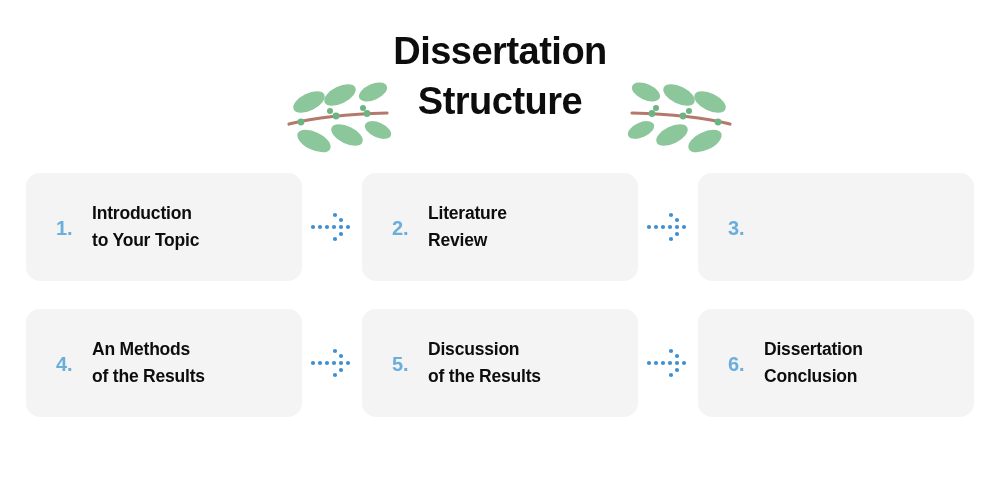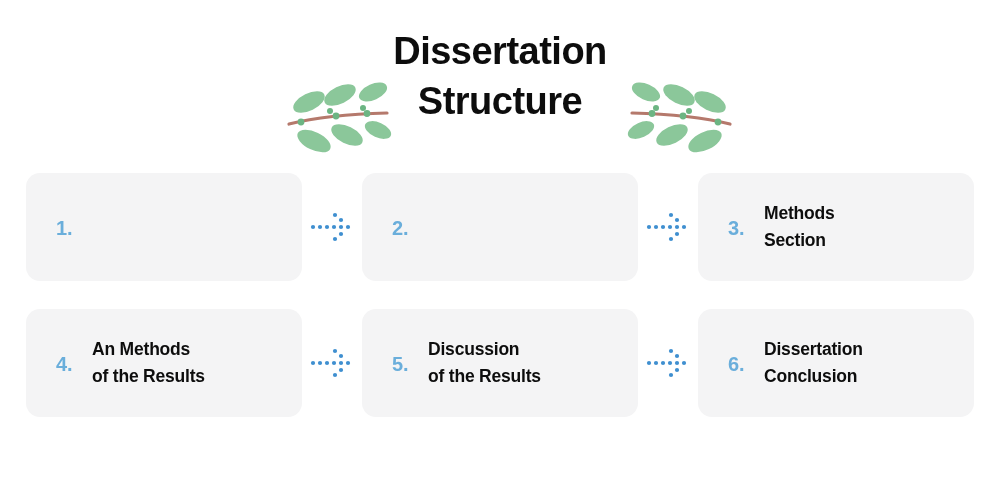--- a/index.html
+++ b/index.html
@@ -163,20 +163,22 @@
 
   </div>
 </div>
 
 <div class="flow">
 
   <div class="row row-1">
 
     <div class="card">
       <div class="card-num">1.</div>
+      <div class="card-label">Introduction
+to Your Topic</div>
     </div>
 
     <div class="connector">
       <svg viewBox="0 0 44 30" width="44" height="30" xmlns="http://www.w3.org/2000/svg">
         <g fill="#3f8fd0">
           <circle cx="3" cy="15" r="2.1"></circle>
           <circle cx="10" cy="15" r="2.1"></circle>
           <circle cx="17" cy="15" r="2.1"></circle>
           <circle cx="24" cy="15" r="2.1"></circle>
           <circle cx="31" cy="15" r="2.1"></circle>
@@ -184,20 +186,22 @@
           <circle cx="31" cy="8" r="2.1"></circle>
           <circle cx="31" cy="22" r="2.1"></circle>
           <circle cx="25" cy="3" r="2.1"></circle>
           <circle cx="25" cy="27" r="2.1"></circle>
         </g>
       </svg>
     </div>
 
     <div class="card">
       <div class="card-num">2.</div>
+      <div class="card-label">Literature
+Review</div>
     </div>
 
     <div class="connector">
       <svg viewBox="0 0 44 30" width="44" height="30" xmlns="http://www.w3.org/2000/svg">
         <g fill="#3f8fd0">
           <circle cx="3" cy="15" r="2.1"></circle>
           <circle cx="10" cy="15" r="2.1"></circle>
           <circle cx="17" cy="15" r="2.1"></circle>
           <circle cx="24" cy="15" r="2.1"></circle>
           <circle cx="31" cy="15" r="2.1"></circle>
@@ -205,22 +209,20 @@
           <circle cx="31" cy="8" r="2.1"></circle>
           <circle cx="31" cy="22" r="2.1"></circle>
           <circle cx="25" cy="3" r="2.1"></circle>
           <circle cx="25" cy="27" r="2.1"></circle>
         </g>
       </svg>
     </div>
 
     <div class="card">
       <div class="card-num">3.</div>
-      <div class="card-label">Methods
-Section</div>
     </div>
 
   </div>
 
   <div class="row row-2">
 
     <div class="card">
       <div class="card-num">4.</div>
       <div class="card-label">An Methods
 of the Results</div>

